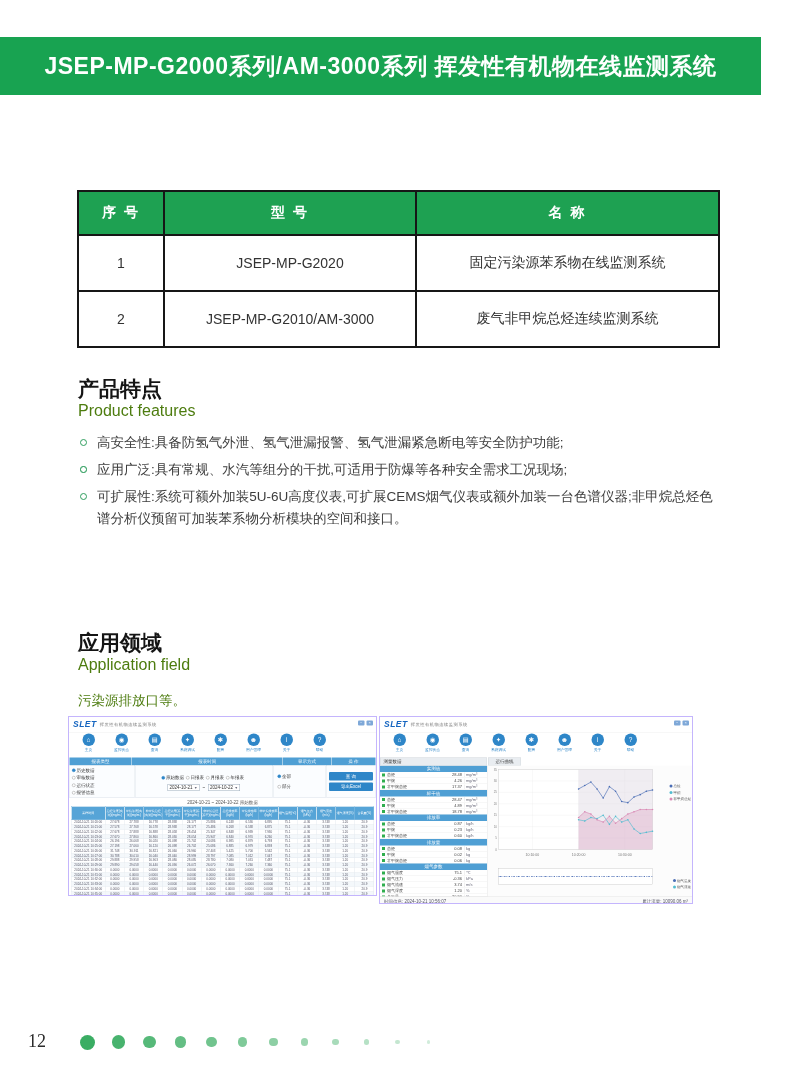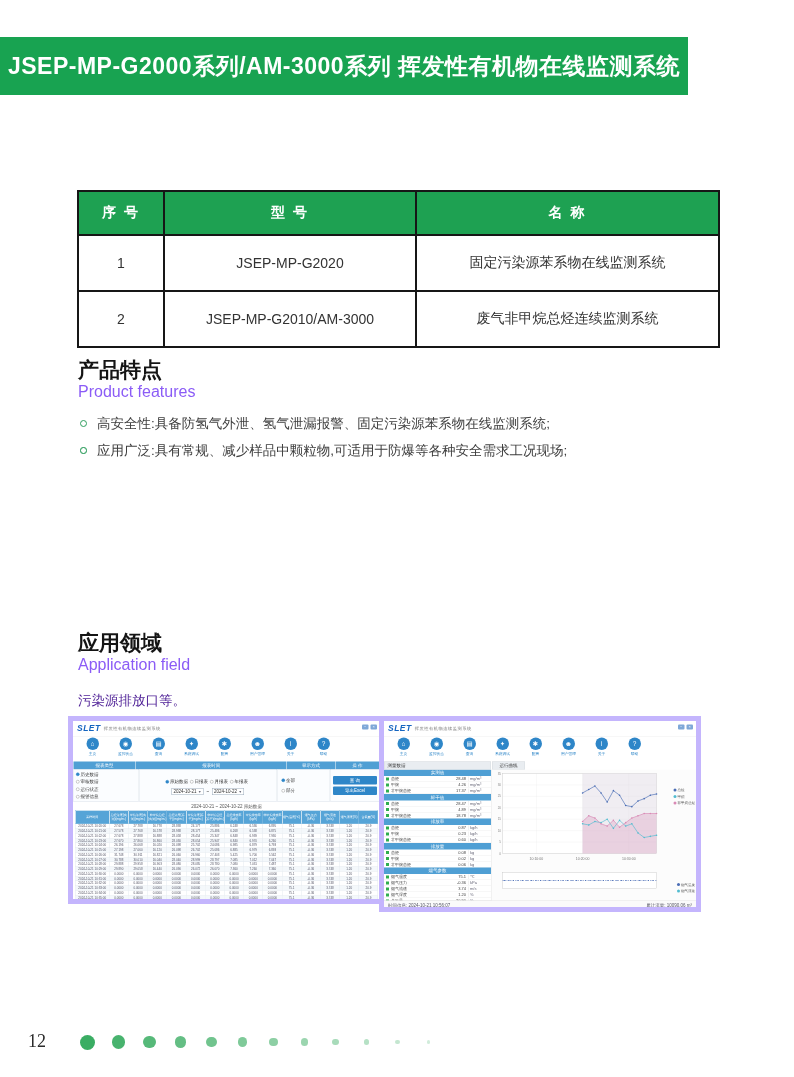--- a/index.html
+++ b/index.html
@@ -1,43 +1,43 @@
 <!DOCTYPE html>
 <html><head>
 <meta charset="utf-8">
 <style>
   html,body{margin:0;padding:0;background:#fff;}
   .page{position:relative;width:794px;height:1077px;background:#ffffff;overflow:hidden;
         font-family:"Liberation Sans","DejaVu Sans",sans-serif;-webkit-text-size-adjust:none;}
 
   
-  .banner{position:absolute;top:37px;left:0;width:688px;height:58px;background:#18a351;
+  .banner{position:absolute;top:37px;left:0;width:761px;height:58px;background:#18a351;
           display:flex;align-items:center;justify-content:center;}
   .banner span{color:#fff;font-weight:bold;font-size:23px;letter-spacing:0.5px;}
 
   
   .tbl-title{position:absolute;top:143px;left:78px;width:640px;text-align:center;
              font-size:19px;font-weight:bold;color:#1d1d1d;letter-spacing:1px;}
   table.sel{position:absolute;top:190px;left:77px;width:641px;border-collapse:collapse;table-layout:fixed;}
   .sel th{background:#1ea152;color:#fff;font-size:14px;font-weight:bold;height:40px;
           border:2px solid #161616;letter-spacing:2px;}
   .sel td{font-size:14px;color:#333;height:52px;text-align:center;border:2px solid #161616;background:#fff;}
 
   
   .h-zh{font-size:21px;font-weight:bold;color:#141414;line-height:1.15;}
-  .h-en{font-size:16px;color:#8b5cf6;line-height:1.2;}
-  .features{position:absolute;top:358px;left:78px;width:644px;}
+  .h-en{font-size:16px;color:#4d7c0f;line-height:1.2;}
+  .features{position:absolute;top:377px;left:78px;width:644px;}
   ul.feat{list-style:none;margin:12px 0 0 0;padding:0;}
   .feat li{position:relative;padding-left:19px;font-size:13.5px;color:#3d3d3d;line-height:1.62;margin-bottom:5px;}
   .bullet{position:absolute;left:2px;top:7px;width:5px;height:5px;border:1.5px solid #2f9e5e;border-radius:50%;background:#fff;}
   .application{position:absolute;top:631px;left:78px;width:644px;}
-  .app-text{font-size:13.5px;color:#4c1d95;margin-top:18px;}
+  .app-text{font-size:13.5px;color:#4d7c0f;margin-top:18px;}
 
   
-  .shot{position:absolute;border:5px solid #c4b5fd;background:#fff;overflow:hidden;}
+  .shot{position:absolute;border:1px solid #c4b5fd;background:#fff;overflow:hidden;}
   .shot-l{left:68px;top:716px;width:307px;height:178px;}
   .shot-r{left:379px;top:716px;width:312px;height:186px;}
   .shot-inner{transform:scale(0.5);transform-origin:0 0;background:#fff;}
   .inner-l{width:614px;height:356px;}
   .inner-r{width:624px;height:372px;}
 
   .app-head{height:30px;display:flex;align-items:center;padding:0 8px;position:relative;border-bottom:1px solid #eee;}
   .logo{color:#1565c0;font-weight:bold;font-style:italic;font-size:17px;letter-spacing:1px;}
   .logo-sub{font-size:8.5px;color:#7a7a7a;margin-left:6px;letter-spacing:1px;}
   .winbtns{position:absolute;right:6px;top:7px;display:flex;gap:4px;}
@@ -137,23 +137,24 @@
           <td>JSEP-MP-G2010/AM-3000</td>
           <td>废气非甲烷总烃连续监测系统</td>
         </tr>
       </tbody>
   </table>
 
   <div class="features">
     <div class="h-zh">产品特点</div>
     <div class="h-en">Product features</div>
     <ul class="feat" id="feat-list">
-        <li><span class="bullet"></span><span>高安全性:具备防氢气外泄、氢气泄漏报警、固定污染源苯系物在线监测系统;</span></li>
+        <li><span class="bullet"></span><span>高安全性:具备防氢气外泄、氢气泄漏报警、氢气泄漏紧急断电等安全防护功能;</span></li>
         <li><span class="bullet"></span></li>
-        <li><span class="bullet"></span><span>应用广泛:具有常规、减少样品中颗粒物,可适用于防爆等各种安全需求工况现场;</span></li>
+        <li><span class="bullet"></span><span>应用广泛:具有常规、水汽等组分的干扰,可适用于防爆等各种安全需求工况现场;</span></li>
+        <li><span class="bullet"></span><span>可扩展性:系统可额外加装5U-6U高度仪表,可扩展CEMS烟气仪表或额外加装一台色谱仪器;非甲烷总烃色谱分析仪预留可加装苯系物分析模块的空间和接口。</span></li>
       </ul>
   </div>
 
   <div class="application">
     <div class="h-zh">应用领域</div>
     <div class="h-en">Application field</div>
     <div class="app-text">污染源排放口等。</div>
   </div>
 
   <div class="shot shot-l">

